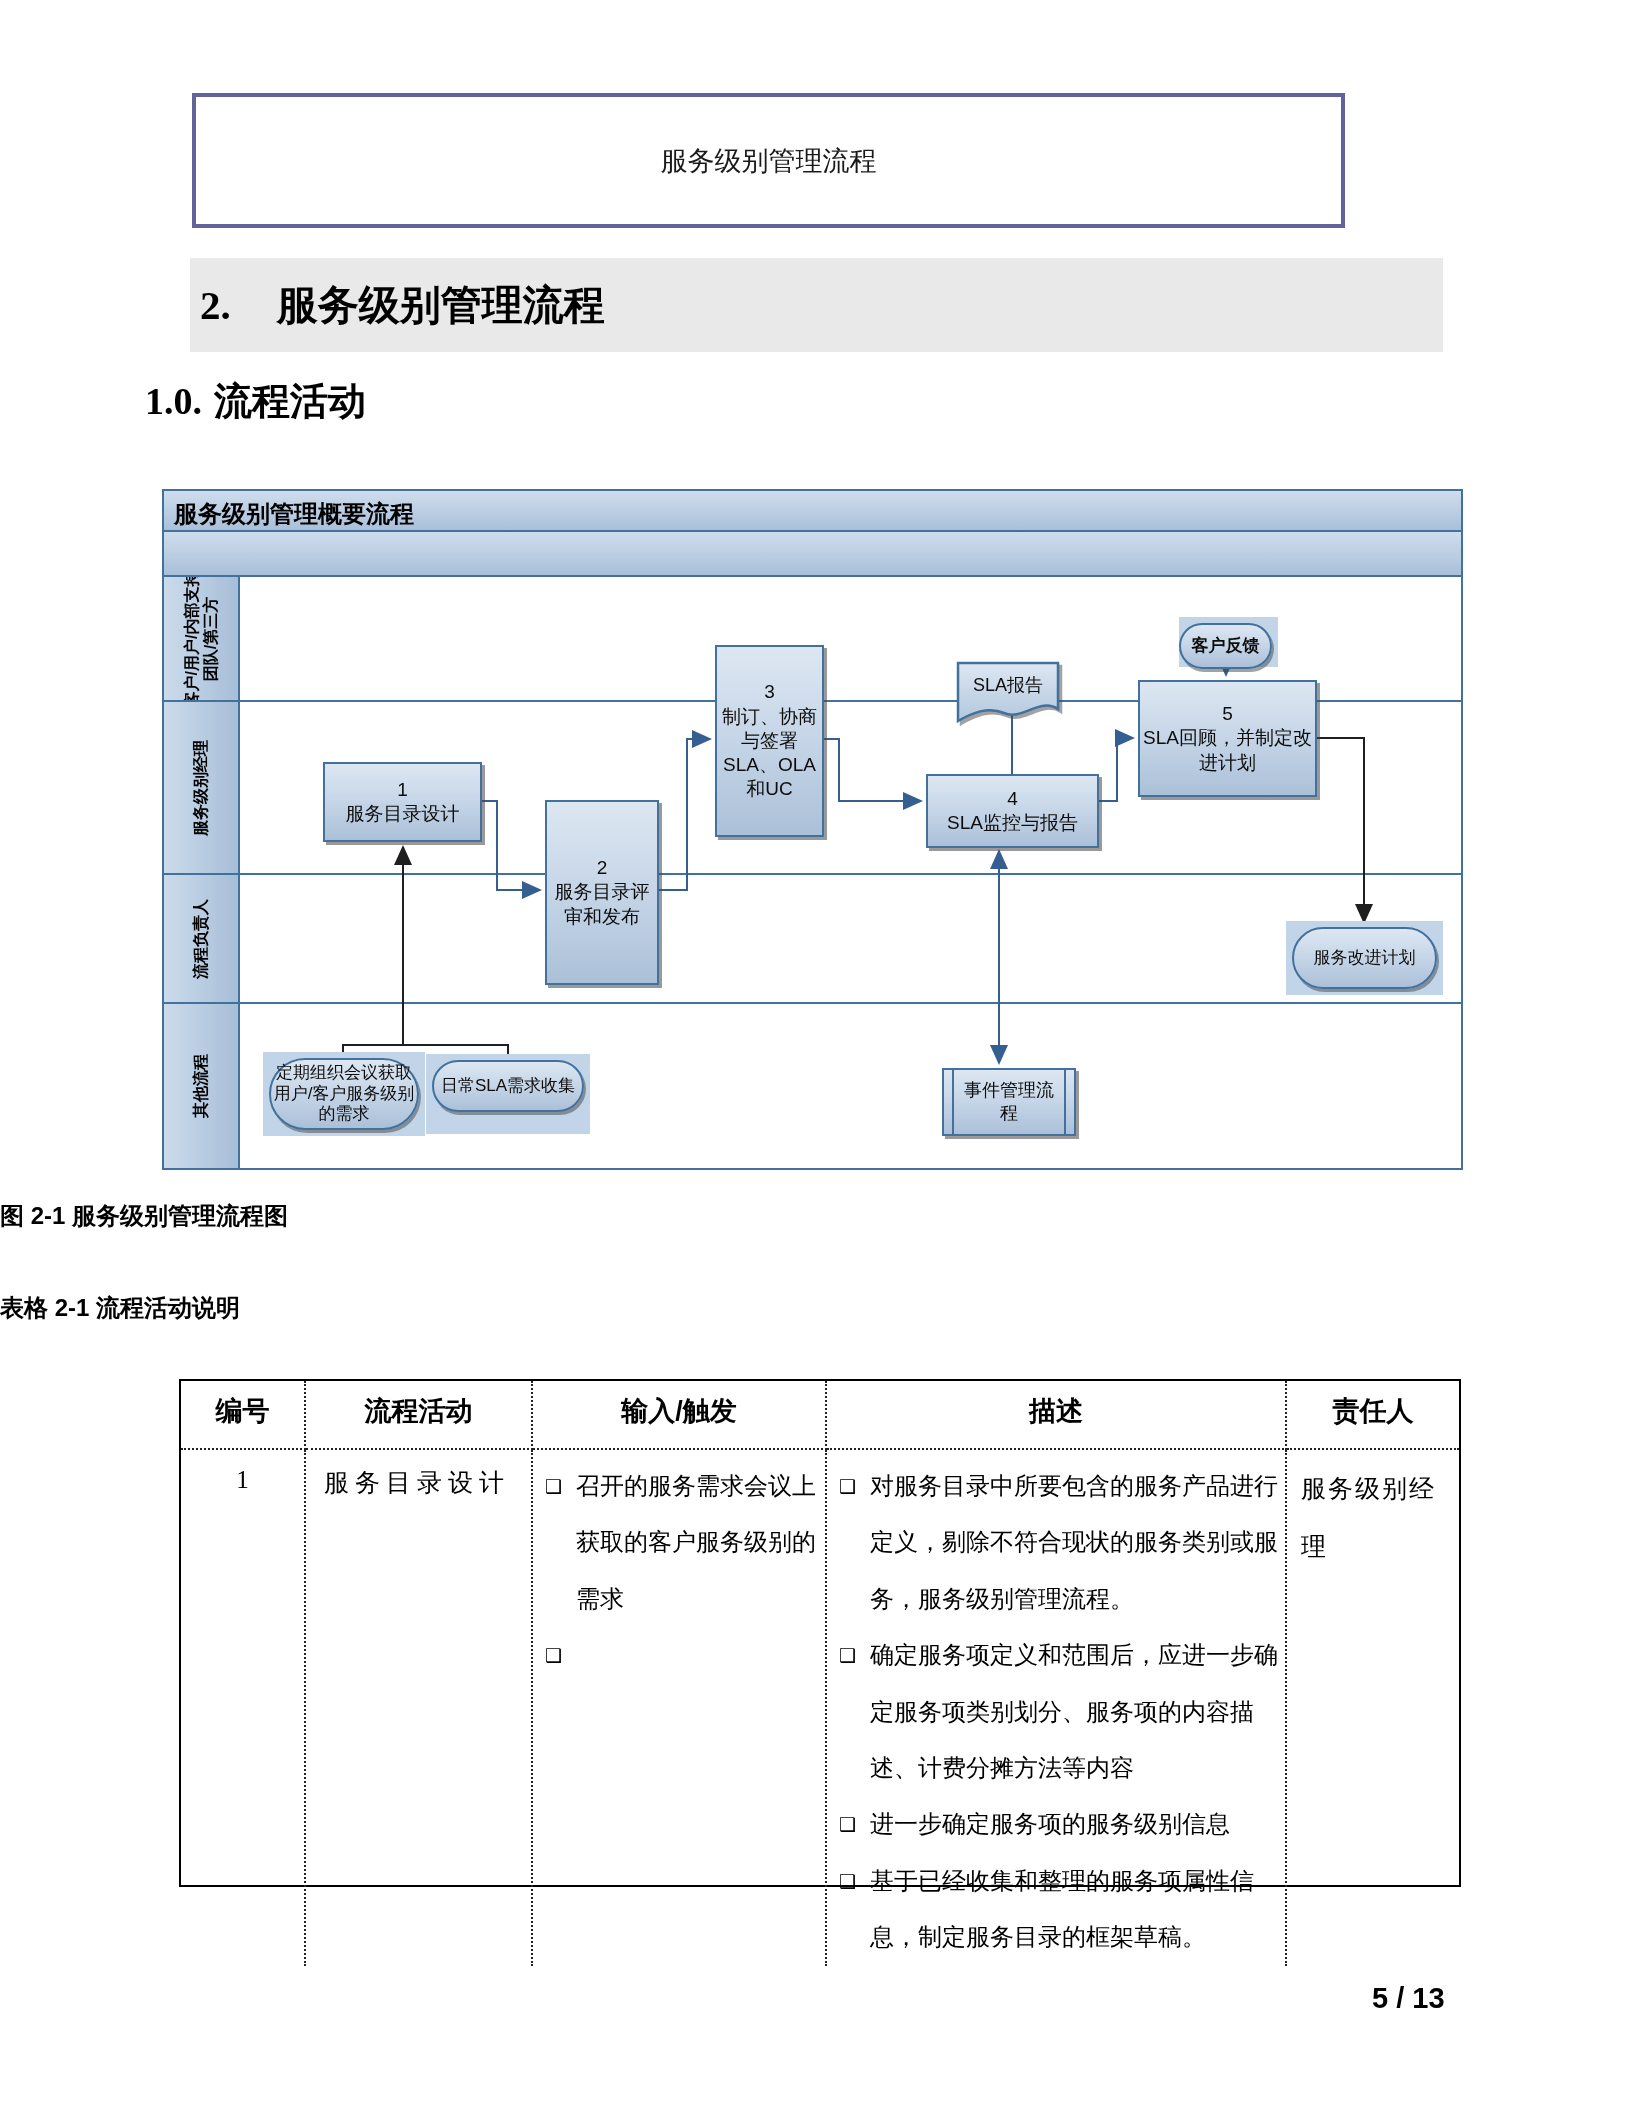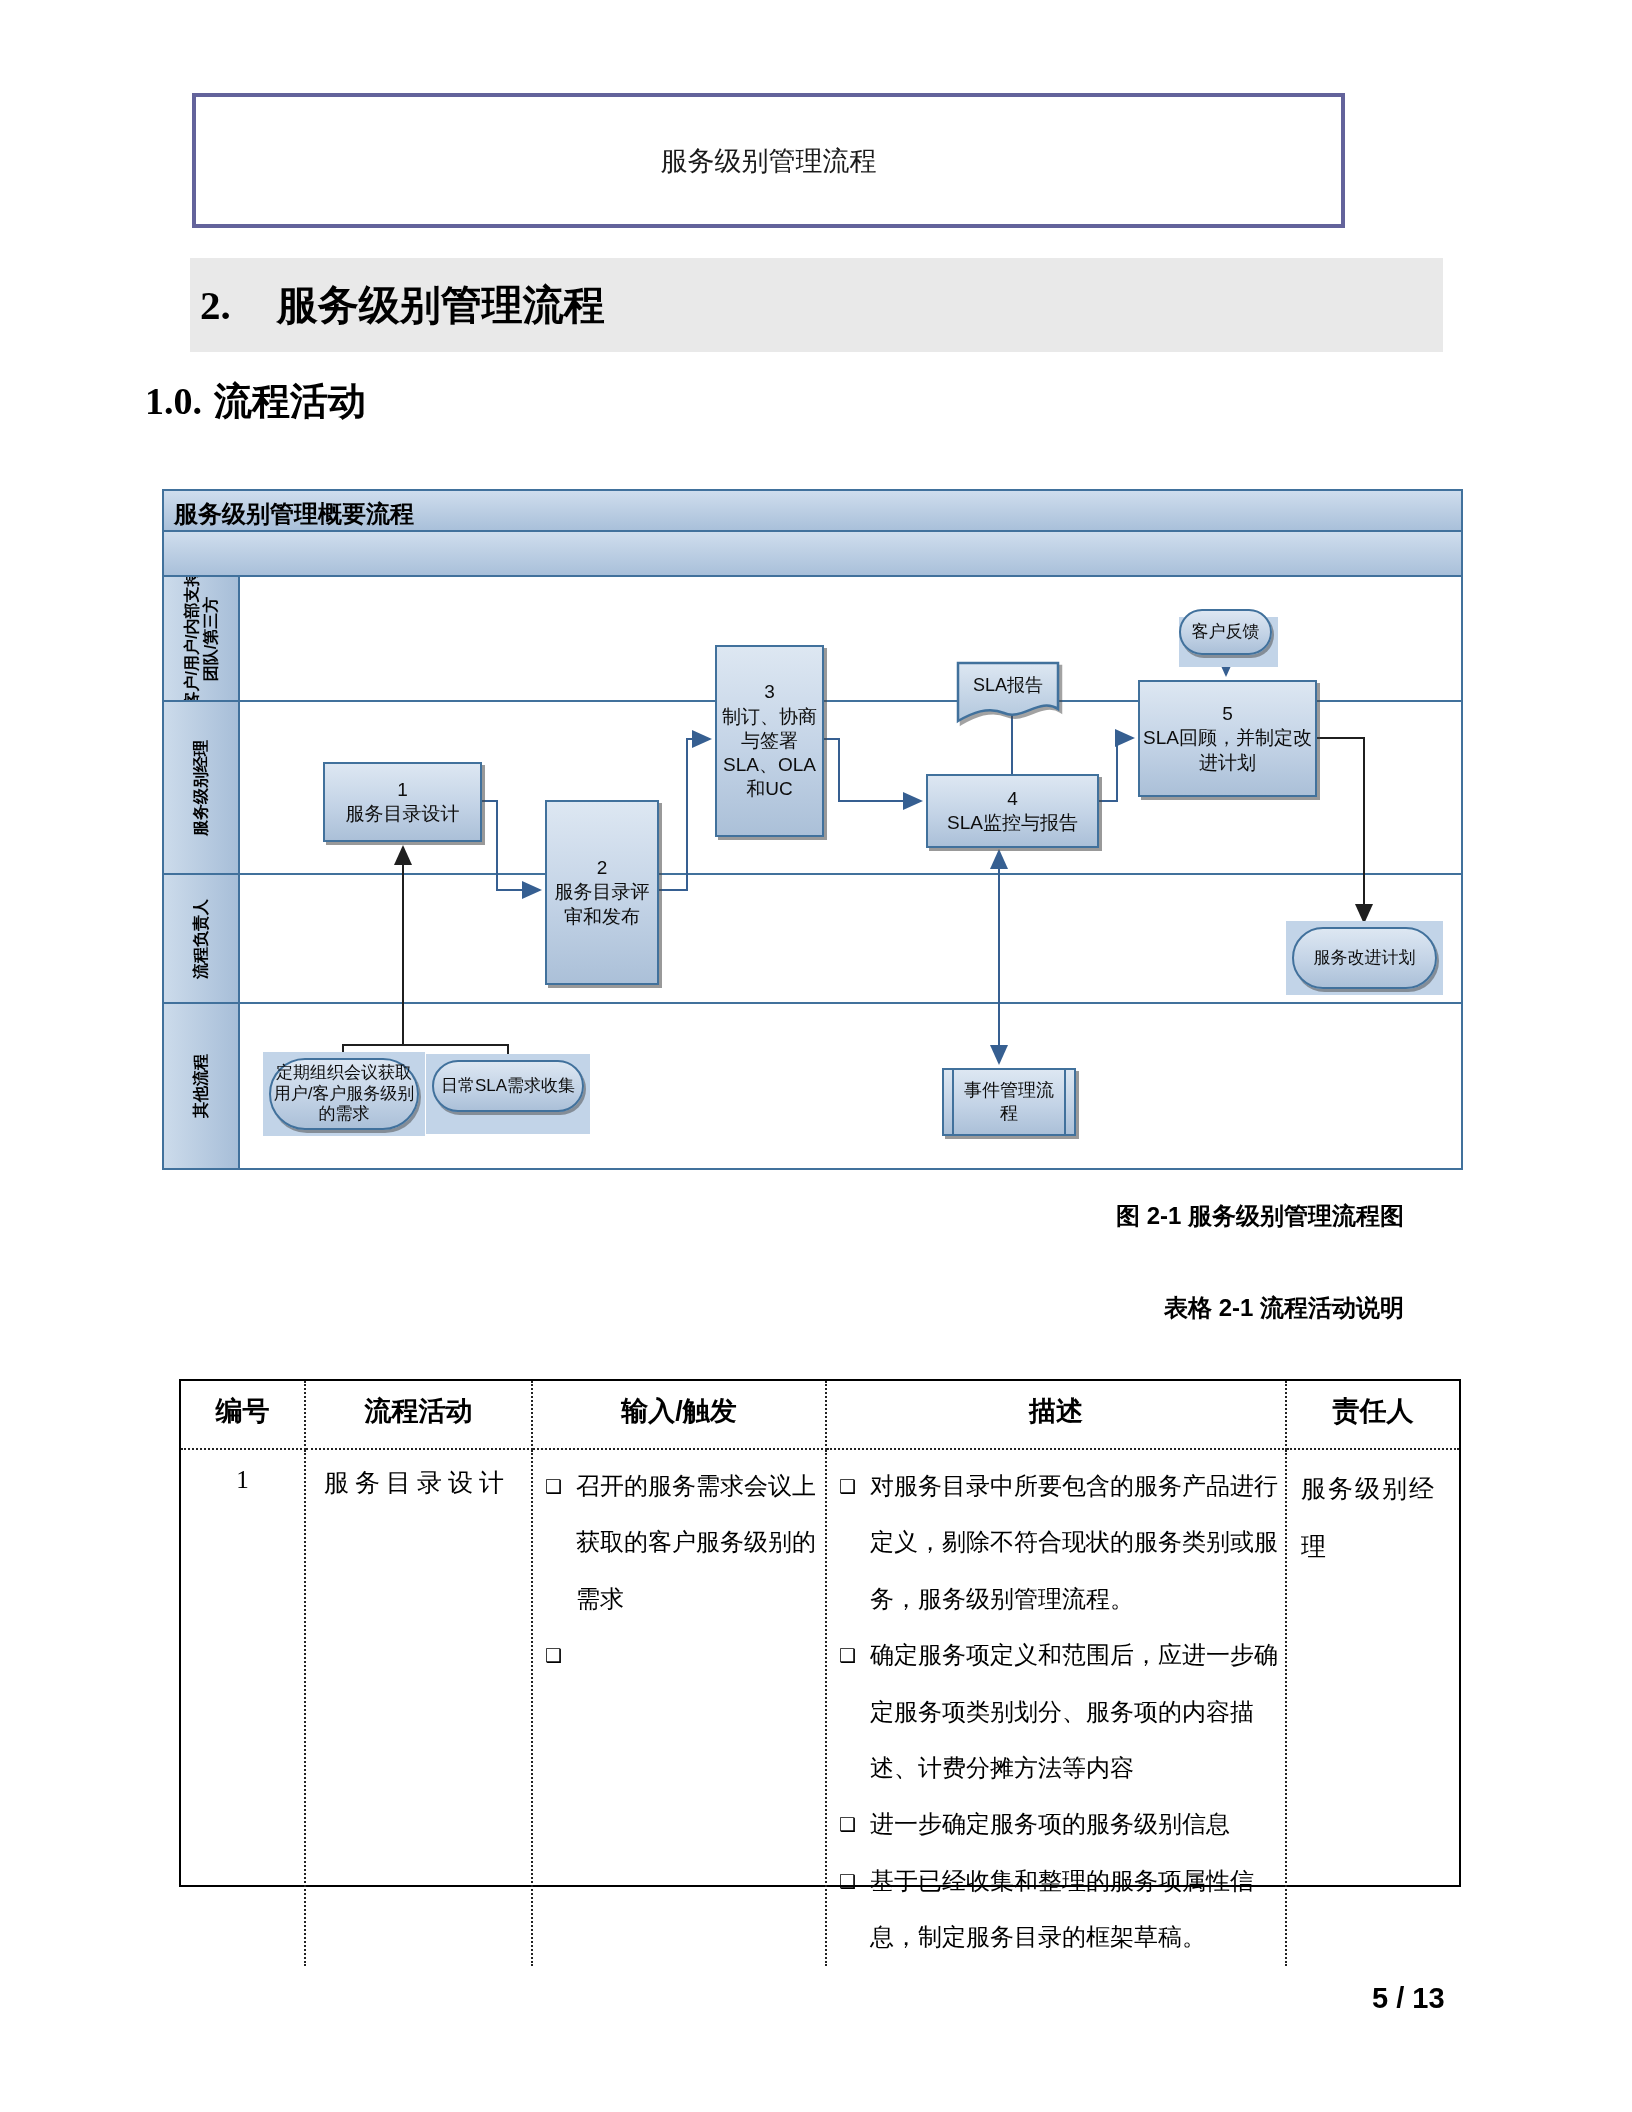--- a/index.html
+++ b/index.html
@@ -42,21 +42,21 @@
     box-shadow:3px 3px 0 rgba(70,70,70,.55);
     display:flex; flex-direction:column; align-items:center; justify-content:center;
     text-align:center; font-size:19px; line-height:1.28; color:#0d0d0d; }
   .stadium { border-radius:36px; font-size:17px; line-height:1.22; box-shadow:2px 3px 0 rgba(70,70,70,.5); }
   .hl { position:absolute; z-index:2; background:#c2d4e8; }
   .doc-shape { position:absolute; z-index:3; filter:drop-shadow(3px 3px 0 rgba(70,70,70,.5));margin-top:48px; }
   .doc-shape .doc-label { position:absolute; left:0; right:0; top:12px; text-align:center; font-size:18px; color:#0d0d0d; }
   .vbar { position:absolute; top:0; bottom:0; width:2px; background:#41719c; }
 
   
-  .cap { position:absolute; left:0; width:1404px; text-align:right; font-weight:bold; font-size:24px; color:#000; }
+  .cap { position:absolute; left:0; width:1404px; text-align:left; font-weight:bold; font-size:24px; color:#000; }
 
   
   .tbl { position:absolute; left:179px; top:1379px; width:1282px; height:508px;
     border:2px solid #000; display:grid; grid-template-columns:125px 227px 294px 460px 1fr;
     grid-template-rows:69px 1fr; font-family:"Liberation Serif",serif; color:#000; background:#fff; }
   .th { font-family:"Liberation Sans",sans-serif; font-weight:bold; font-size:27px; text-align:center;
     padding-top:12px; border-bottom:2px dotted #222; }
   .th, .td { border-right:2px dotted #222; }
   .th:nth-child(5), .td:last-child { border-right:none; }
   .td { font-size:24px; }
@@ -172,21 +172,21 @@
         <linearGradient id="docg" x1="0" y1="0" x2="0" y2="1">
           <stop offset="0" stop-color="#dde7f2"></stop>
             <stop offset="1" stop-color="#b2c7dd"></stop>
         </linearGradient>
       </defs>
       <path d="M2 2 H102 V48 C84 36 66 60 48 52 C32 45 16 52 2 60 Z" fill="url(#docg)" stroke="#41719c" stroke-width="2.5"></path>
     </svg>
     <div class="doc-label">SLA报告</div>
   </div>
 
-  <div class="node stadium" style="left:1015px; top:118px; width:93px; height:46px; border-radius:23px;">
+  <div class="node stadium" style="left:1015px; top:132px; width:93px; height:46px; border-radius:23px;font-weight:bold;">
     <span>客户反馈</span>
   </div>
   <div class="node stadium" style="left:1128px; top:436px; width:145px; height:62px; border-radius:31px;">
     <span>服务改进计划</span>
   </div>
   <div class="node stadium" style="left:105px; top:567px; width:150px; height:72px;">
     <span>定期组织会议获取用户/客户服务级别的需求</span>
   </div>
   <div class="node stadium" style="left:268px; top:569px; width:152px; height:52px;">
     <span>日常SLA需求收集</span>

